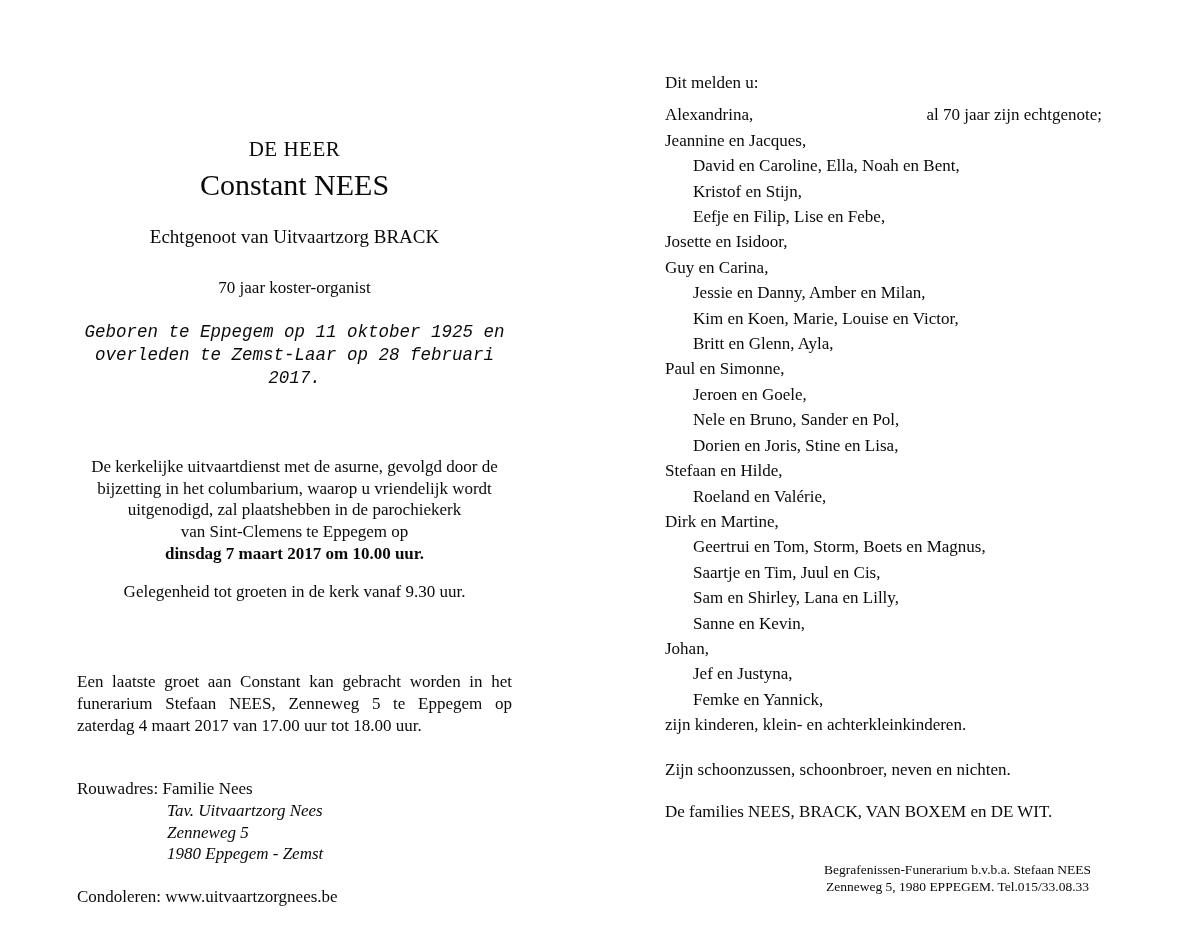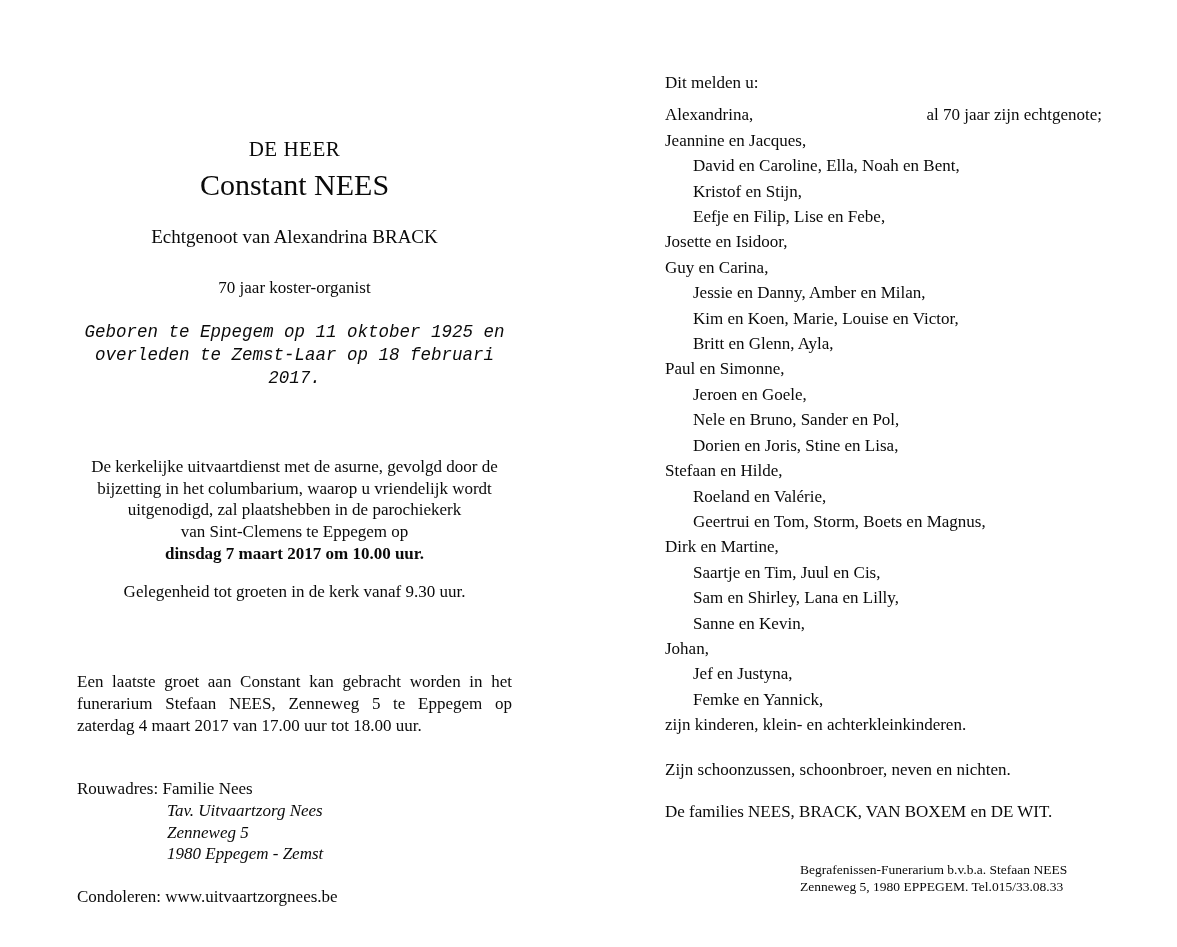--- a/index.html
+++ b/index.html
@@ -107,39 +107,40 @@
   .families-line {
     margin-top: 17px;
   }
 
   
   .footer-block {
     position: absolute;
     left: 800px;
     top: 861px;
     width: 315px;
+    text-align: center;
     font-size: 13.5px;
     line-height: 17px;
     font-family: Liberation Serif, serif;
   }
 </style>
 </head>
 <body>
 
 <div class="page">
 
   <div class="left-col">
     <div class="title-prefix">DE HEER</div>
     <div class="deceased-name">Constant NEES</div>
-    <div class="spouse-line">Echtgenoot van Alexandrina BRACK</div>
+    <div class="spouse-line">Echtgenoot van Uitvaartzorg BRACK</div>
     <div class="role-line">70 jaar koster-organist</div>
 
     <div class="dates-block">
         <div class="list-line">Geboren te Eppegem op 11 oktober 1925 en</div>
-        <div class="list-line">overleden te Zemst-Laar op 18 februari 2017.</div>
+        <div class="list-line">overleden te Zemst-Laar op 28 februari 2017.</div>
       </div>
 
     <div class="service-block">
       <div>
           <div class="list-line">De kerkelijke uitvaartdienst met de asurne, gevolgd door de</div>
           <div class="list-line">bijzetting in het columbarium, waarop u vriendelijk wordt</div>
           <div class="list-line">uitgenodigd, zal plaatshebben in de parochiekerk</div>
           <div class="list-line">van Sint-Clemens te Eppegem op</div>
         </div>
       <div class="service-bold">dinsdag 7 maart 2017 om 10.00 uur.</div>
@@ -178,22 +179,22 @@
         <div class="list-line">Guy en Carina,</div>
         <div class="list-line indent-1">Jessie en Danny, Amber en Milan,</div>
         <div class="list-line indent-1">Kim en Koen, Marie, Louise en Victor,</div>
         <div class="list-line indent-1">Britt en Glenn, Ayla,</div>
         <div class="list-line">Paul en Simonne,</div>
         <div class="list-line indent-1">Jeroen en Goele,</div>
         <div class="list-line indent-1">Nele en Bruno, Sander en Pol,</div>
         <div class="list-line indent-1">Dorien en Joris, Stine en Lisa,</div>
         <div class="list-line">Stefaan en Hilde,</div>
         <div class="list-line indent-1">Roeland en Valérie,</div>
+        <div class="list-line">Dirk en Martine,</div>
         <div class="list-line indent-1">Geertrui en Tom, Storm, Boets en Magnus,</div>
-        <div class="list-line">Dirk en Martine,</div>
         <div class="list-line indent-1">Saartje en Tim, Juul en Cis,</div>
         <div class="list-line indent-1">Sam en Shirley, Lana en Lilly,</div>
         <div class="list-line indent-1">Sanne en Kevin,</div>
         <div class="list-line">Johan,</div>
         <div class="list-line indent-1">Jef en Justyna,</div>
         <div class="list-line indent-1">Femke en Yannick,</div>
       </div>
 
     <div class="children-line">zijn kinderen, klein- en achterkleinkinderen.</div>
 

